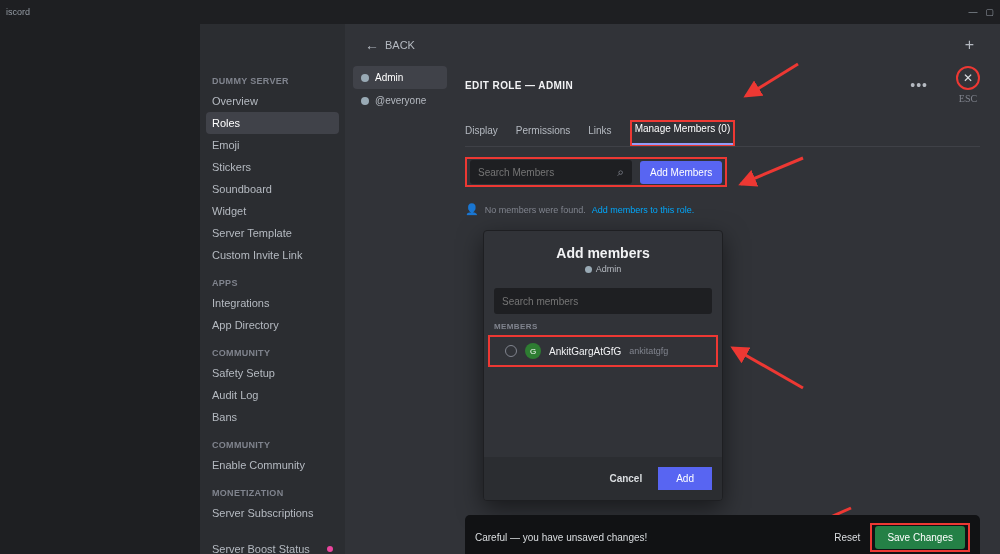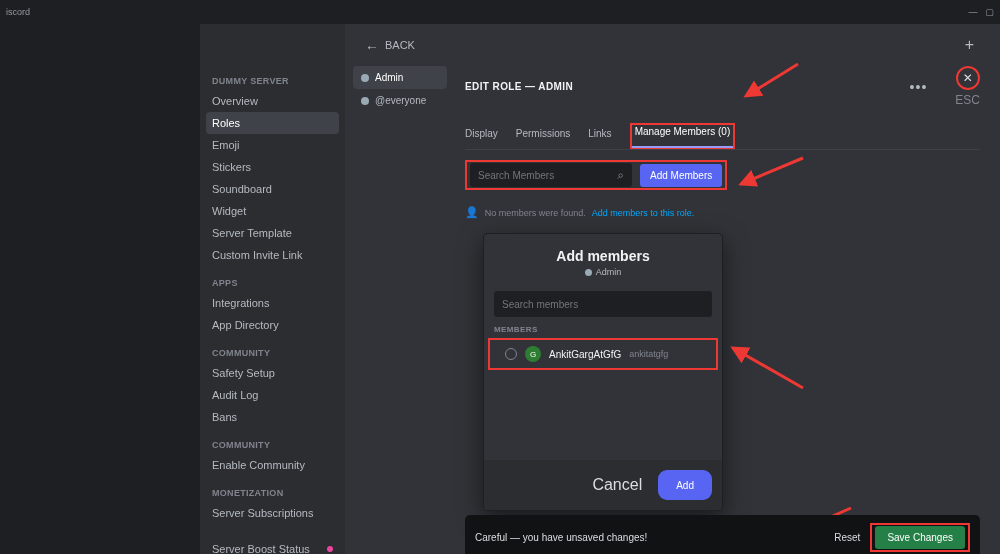--- a/index.html
+++ b/index.html
@@ -22,21 +22,21 @@
 .rolelist { width: 110px; padding: 12px 8px; }
 .role-pill { display: flex; align-items: center; gap: 6px; padding: 6px 8px; border-radius: 4px; font-size: 10px; cursor: pointer; }
 .role-pill.active { background: #404249; color: #fff; }
 .role-dot { width: 8px; height: 8px; border-radius: 50%; background: #99aab5; flex-shrink: 0; }
 .roleedit { flex: 1; padding: 12px 20px 0 10px; position: relative; }
 .editbar { display: flex; align-items: center; margin-bottom: 16px; }
 .edittitle { font-size: 10px; font-weight: 700; color: #f2f3f5; letter-spacing: .4px; }
 .dots { margin-left: auto; color: #b5bac1; font-size: 14px; cursor: pointer; letter-spacing: 1px; }
 .closebox { margin-left: 28px; display: flex; flex-direction: column; align-items: center; gap: 3px; }
 .closecircle { width: 24px; height: 24px; border: 2px solid #80848e; border-radius: 50%; display: flex; align-items: center; justify-content: center; font-size: 12px; color: #dbdee1; cursor: pointer; }
-.esc { font-size: 12px; color: #80848e; }
+.esc { font-size: 10px; color: #80848e; font-family: Liberation Serif, serif; }
 .tabs { display: flex; gap: 18px; border-bottom: 1px solid #3f4147; margin-bottom: 10px; }
 .tab { padding: 5px 0 10px 0; font-size: 10px; color: #b5bac1; cursor: pointer; position: relative; }
 .tab.active { color: #fff; }
 .tab.active::after { content: ""; position: absolute; left: 0; right: 0; bottom: -1px; height: 2px; background: #949cf7; }
 .redbox { border: 2px solid #ed3833; padding: 1px 3px; }
 .searchrow { display: flex; gap: 8px; align-items: center; margin-bottom: 10px; }
 .searchbox { background: #1e1f22; border-radius: 3px; display: flex; align-items: center; padding: 5px 8px; width: 162px; }
 .searchbox input { background: transparent; border: 0; outline: 0; color: #dbdee1; font-size: 10px; flex: 1; }
 .searchbox .sicon { color: #80848e; font-size: 12px; }
 .addmembers-btn { background: #5865f2; color: #fff; border: 0; padding: 6px 10px; border-radius: 3px; font-size: 10px; cursor: pointer; }
@@ -49,22 +49,22 @@
 .modal-sub { font-size: 9px; color: #b5bac1; margin-top: 3px; display: flex; align-items: center; justify-content: center; gap: 4px; }
 .modal-search { background: #1e1f22; margin: 6px 10px; border-radius: 3px; padding: 6px 8px; }
 .modal-search input { background: transparent; border: 0; outline: 0; color: #dbdee1; font-size: 10px; width: 100%; }
 .members-label { font-size: 8px; font-weight: 700; letter-spacing: .4px; color: #80848e; margin: 8px 10px 4px 10px; }
 .member-row { display: flex; align-items: center; gap: 8px; padding: 5px 6px; margin: 0 6px; border-radius: 3px; }
 .member-row .cb { width: 12px; height: 12px; border: 1px solid #80848e; border-radius: 50%; cursor: pointer; }
 .avatar { width: 16px; height: 16px; border-radius: 50%; background: #2e7d32; color: #fff; font-size: 8px; display: flex; align-items: center; justify-content: center; }
 .member-name { font-size: 10px; color: #f2f3f5; }
 .member-tag { font-size: 9px; color: #80848e; }
 .modal-foot { background: #2b2d31; display: flex; justify-content: flex-end; gap: 8px; padding: 10px; margin-top: 90px; }
-.cancel { background: transparent; border: 0; color: #dbdee1; font-size: 16px; cursor: pointer; padding: 6px 8px; }
-.addbtn { background: #5865f2; border: 0; color: #fff; font-size: 10px; border-radius: 9px; padding: 6px 18px; cursor: pointer; }
+.cancel { background: transparent; border: 0; color: #dbdee1; font-size: 10px; cursor: pointer; padding: 6px 8px; font-weight: bold; }
+.addbtn { background: #5865f2; border: 0; color: #fff; font-size: 10px; border-radius: 0; padding: 6px 18px; cursor: pointer; }
 .unsaved { position: absolute; left: 10px; right: 20px; bottom: 10px; background: #111214; border-radius: 5px; display: flex; align-items: center; padding: 8px 10px; font-size: 10px; color: #dbdee1; }
 .unsaved .spacer { flex: 1; }
 .reset { background: transparent; border: 0; color: #dbdee1; font-size: 10px; cursor: pointer; margin-right: 10px; }
 .savechanges { background: #248046; border: 0; color: #fff; font-size: 10px; border-radius: 3px; padding: 6px 12px; cursor: pointer; }
 svg.arrow { position: absolute; pointer-events: none; }
 </style>
 </head>
 <body>
 
 <div class="titlebar">

